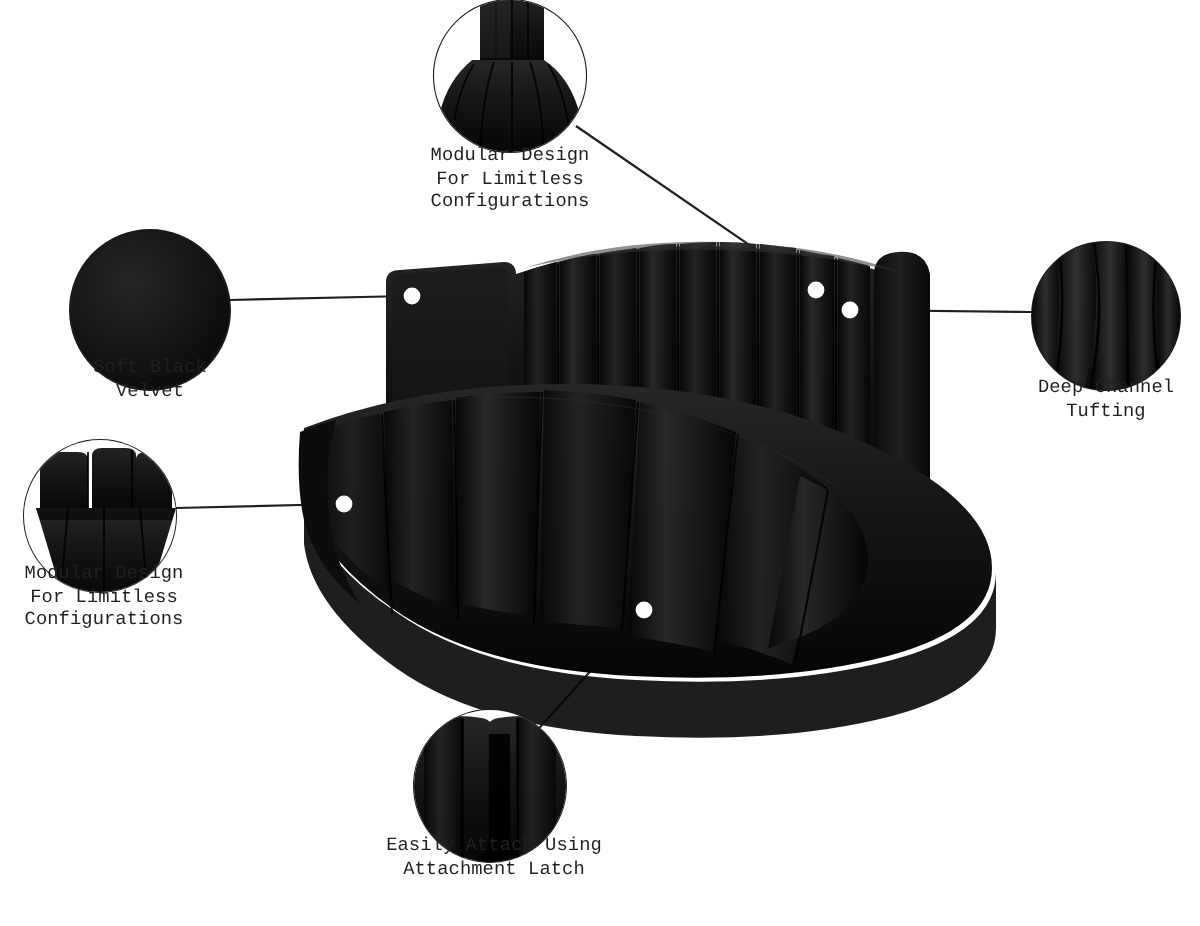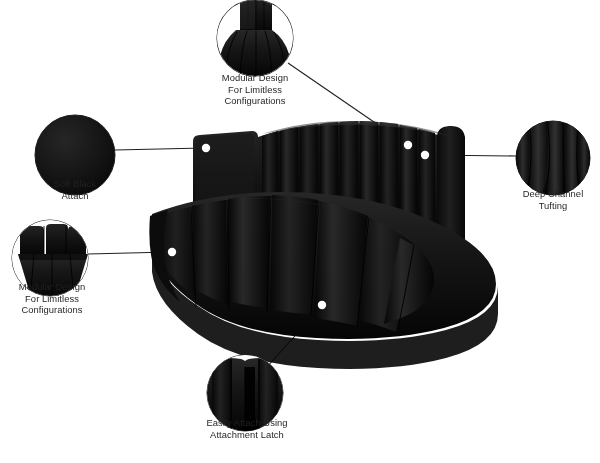--- a/index.html
+++ b/index.html
@@ -15,21 +15,21 @@
   #stage svg{display:block;width:600px;height:463px;}
 
   .callout-label{
     position:absolute;
     text-align:center;
     color:#231f20;
     font-size:9.4px;
     line-height:11.6px;
     letter-spacing:0.05px;
     white-space:pre-line;
-    font-family:Liberation Sans, sans-serif;
+    font-family:Liberation Mono, monospace;
   }
   .lbl-top{left:175px;top:72px;width:160px;}
   .lbl-left{left:15px;top:178px;width:120px;}
   .lbl-right{left:493px;top:188px;width:120px;}
   .lbl-botleft{left:-8px;top:281px;width:120px;}
   .lbl-bottom{left:167px;top:417px;width:160px;}
 </style>
 </head>
 <body>
 
@@ -287,20 +287,20 @@
     </g>
   </g>
 
 </svg>
 </div>
 
 <div class="callout-label lbl-top">Modular Design
 For Limitless
 Configurations</div>
 <div class="callout-label lbl-left">Soft Black
-Attach</div>
+Velvet</div>
 <div class="callout-label lbl-right">Deep Channel
 Tufting</div>
 <div class="callout-label lbl-botleft">Modular Design
 For Limitless
 Configurations</div>
 <div class="callout-label lbl-bottom">Easily Attach Using
 Attachment Latch</div>
 
 </body></html>

